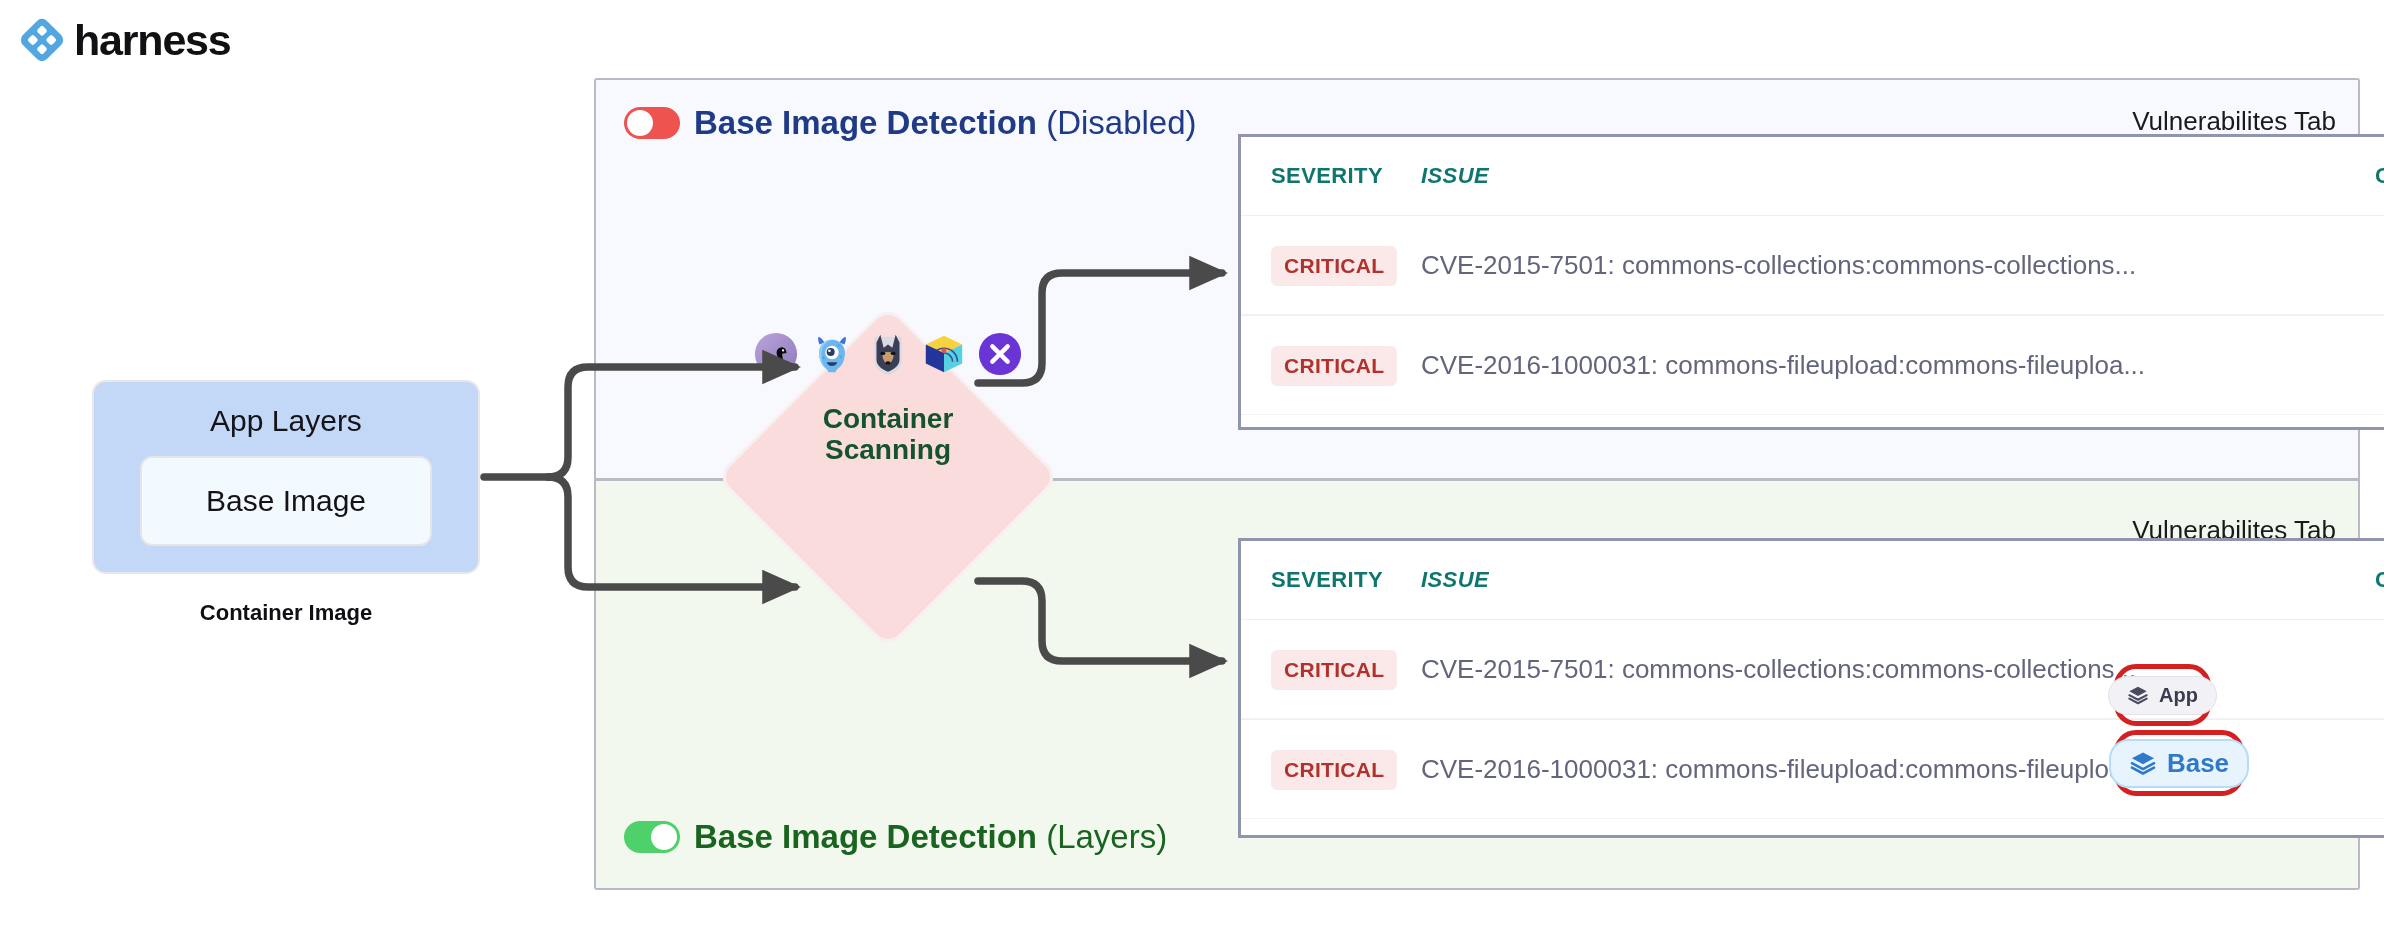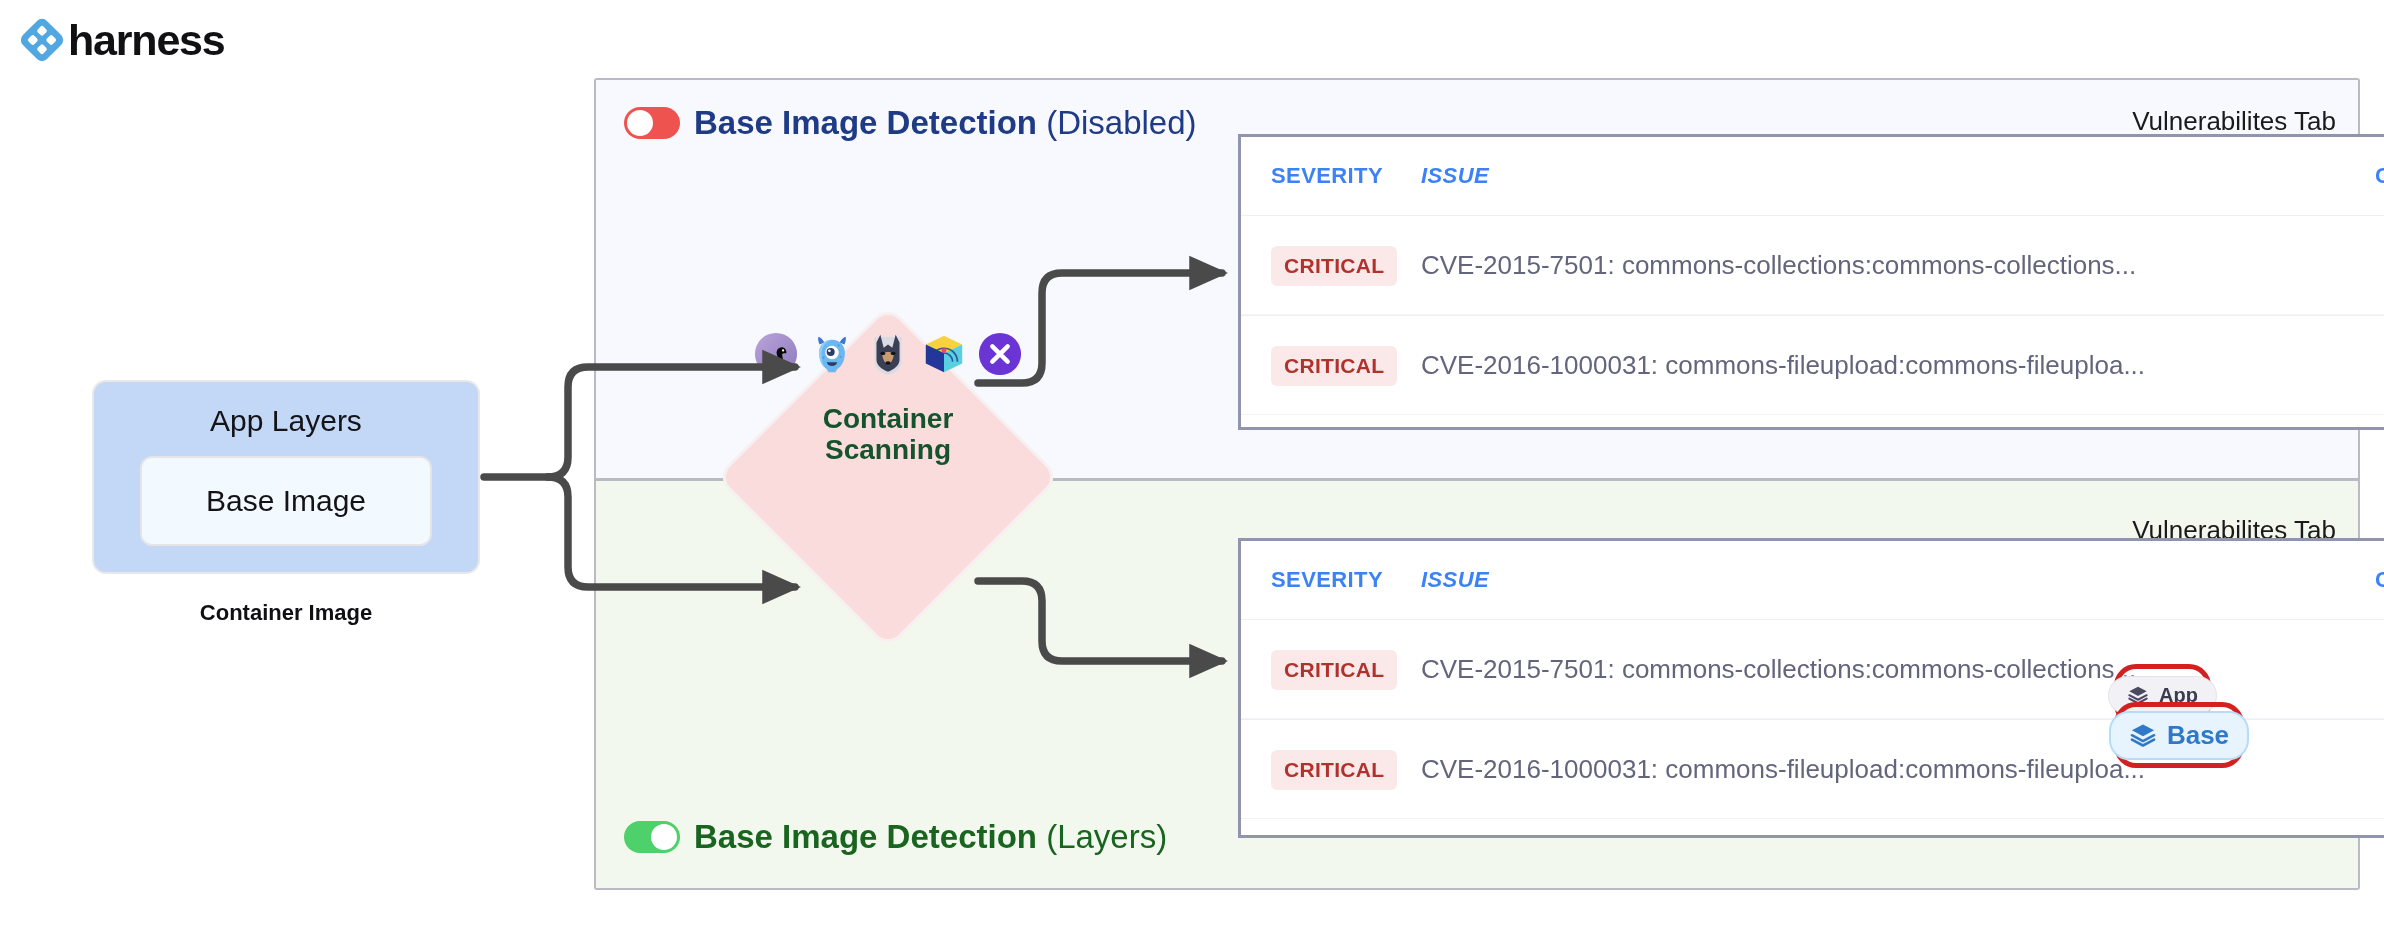--- a/index.html
+++ b/index.html
@@ -7,21 +7,21 @@
     width: 2384px; height: 946px;
     background: #ffffff;
     font-family: "Liberation Sans", sans-serif;
     overflow: hidden;
   }
   #root { position: relative; width: 2384px; height: 946px; }
 
   
   .logo-wrap {
     position: absolute; left: 20px; top: 18px;
-    display: flex; align-items: center; gap: 4px;
+    display: flex; align-items: center; gap: 10px;
   }
   .logo-mark { width: 44px; height: 44px; flex: none; }
   .logo-text {
     font-size: 43px; font-weight: 700; color: #111114;
     letter-spacing: -1.2px; line-height: 1;
   }
 
   
   .panels {
     position: absolute; left: 594px; top: 78px;
@@ -86,21 +86,21 @@
   .vuln-head {
     display: flex; align-items: center;
     height: 78px; padding: 0 0 0 30px;
     background: #ffffff;
     position: relative;
   }
   .vuln-head .col-sev   { width: 150px; }
   .vuln-head .col-issue { flex: 1; font-style: italic; }
   .vuln-head .col-clip  { width: 10px; overflow: hidden; }
   .col-head-text {
-    font-size: 22px; font-weight: 700; color: #3b82f6;
+    font-size: 22px; font-weight: 700; color: #0f766e;
     letter-spacing: 0.4px;
   }
 
   .vuln-row {
     display: flex; align-items: center;
     height: 100px; padding: 0 0 0 30px;
     background: #ffffff;
     border-top: 1px solid #eeeef3;
     box-shadow: 0 -1px 0 #f3f3f7 inset;
     position: relative;
@@ -120,21 +120,21 @@
   }
 
   
   .tag-highlight {
     position: absolute;
     border: 5px solid #d32020;
     border-radius: 22px;
     display: flex; align-items: center; justify-content: center;
   }
   .tag-highlight.app  { left: 2114px; top: 664px; width: 97px; height: 62px; }
-  .tag-highlight.base { left: 2114px; top: 702px; width: 130px; height: 66px; }
+  .tag-highlight.base { left: 2114px; top: 730px; width: 130px; height: 66px; }
 
   .tag-pill {
     display: flex; align-items: center; gap: 10px;
     border-radius: 20px; padding: 7px 18px;
     white-space: nowrap;
   }
   .tag-pill.app {
     background: #f1f1f6; border: 1px solid #e2e2ea; color: #3b3c4e;
     font-size: 20px; font-weight: 600;
   }

